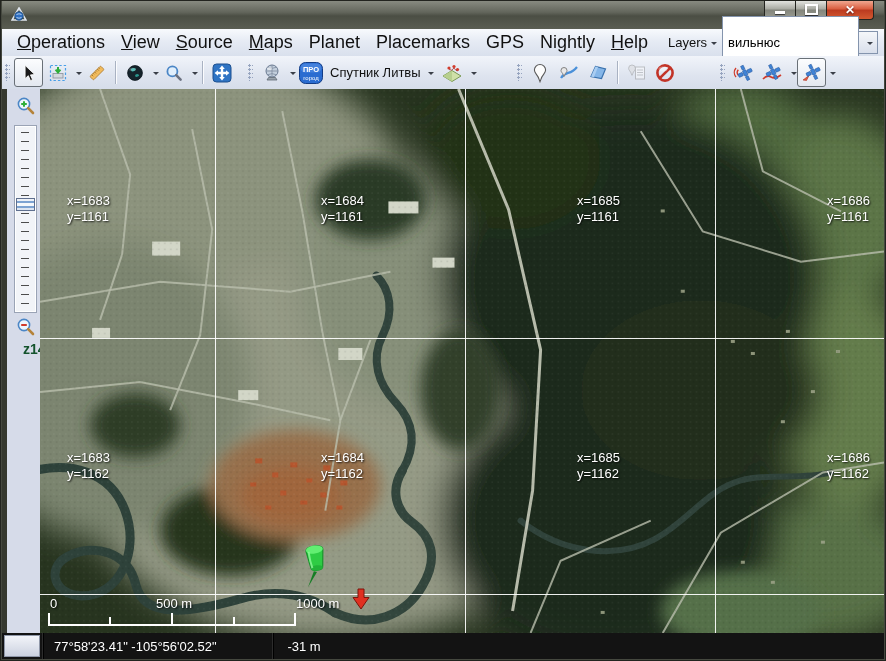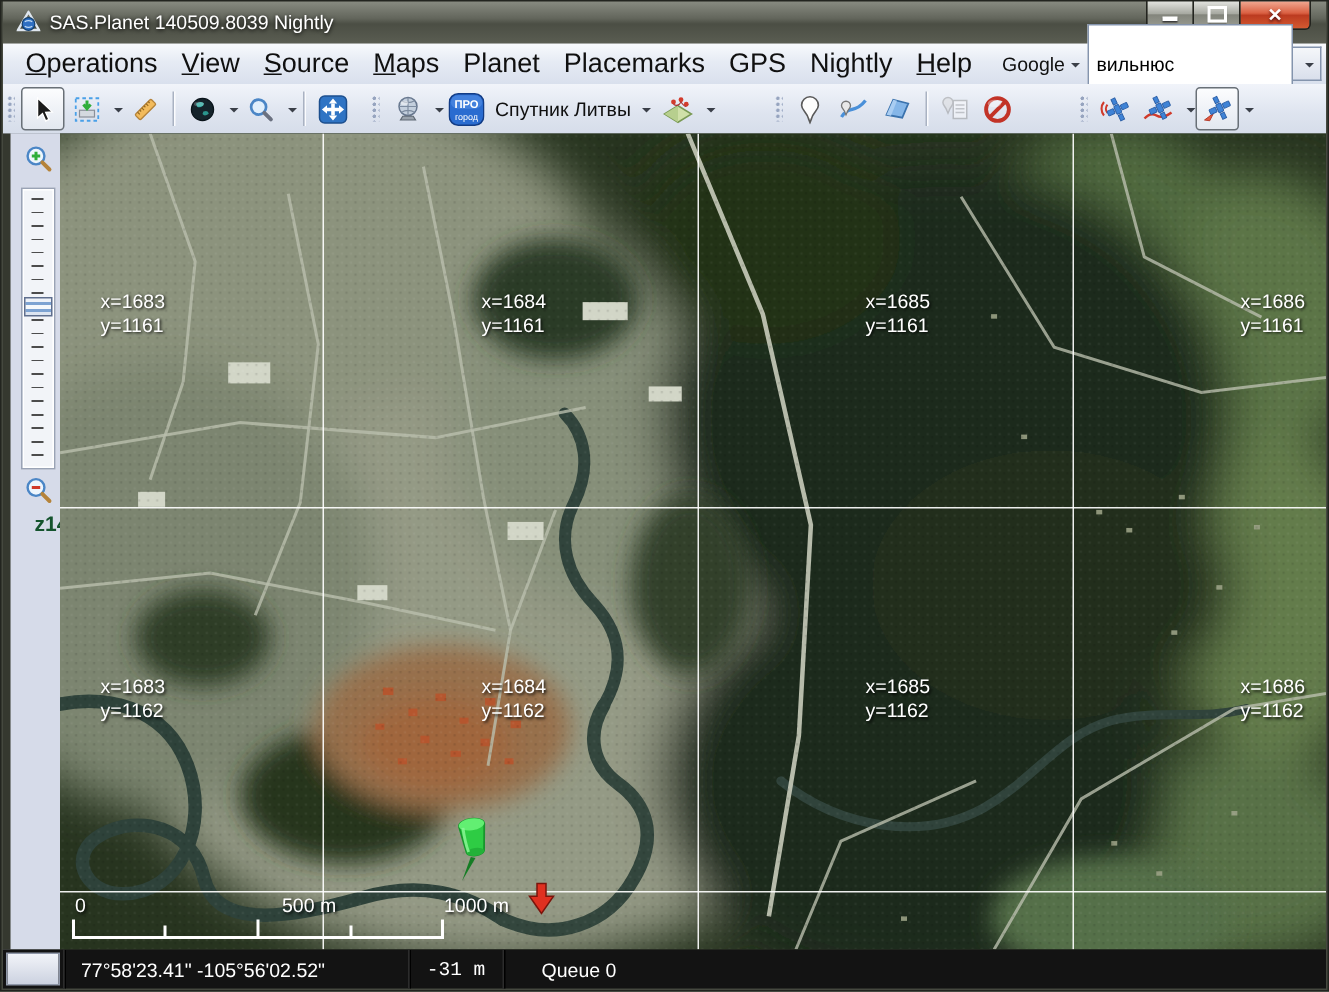--- a/index.html
+++ b/index.html
@@ -69,53 +69,52 @@
   .map svg.sat{position:absolute;inset:0;width:100%;height:100%;}
   .gridline{position:absolute;background:rgba(255,255,255,.92);}
   .gv{top:0;bottom:0;width:1px;} .gh{left:0;right:0;height:1px;}
   .gv1{left:175px;} .gv2{left:425px;} .gv3{left:675px;}
   .gh1{top:249px;} .gh2{top:505px;}
   .tile-label{position:absolute;color:#fff;font-size:13px;line-height:16px;
     text-shadow:1px 1px 2px rgba(0,0,0,.85);white-space:pre;}
   .t0{left:27px;top:104px;} .t1{left:281px;top:104px;} .t2{left:537px;top:104px;} .t3{left:787px;top:104px;}
   .t4{left:27px;top:361px;} .t5{left:281px;top:361px;} .t6{left:537px;top:361px;} .t7{left:787px;top:361px;}
   .scale-label{position:absolute;top:507px;color:#fff;font-size:13px;text-shadow:1px 1px 2px rgba(0,0,0,.9);}
-  .s0{left:10px;} .s500{left:148px;} .s1000{left:256px;}
+  .s0{left:10px;} .s500{left:116px;} .s1000{left:256px;}
   .scale-line{position:absolute;left:8px;top:524px;width:248px;height:11px;border-bottom:2px solid #fff;}
   .scale-tick{position:absolute;bottom:0;width:2px;background:#fff;}
   .tk0{left:0;height:11px;} .tk1{left:61px;height:7px;} .tk2{left:123px;height:11px;}
   .tk3{left:185px;height:7px;} .tk4{left:246px;height:11px;}
   .green-pin{position:absolute;left:258px;top:452px;}
   .red-arrow{position:absolute;left:310px;top:498px;}
 
   
   .statusbar{position:absolute;left:2px;right:2px;bottom:2px;height:26px;background:#131313;
     display:flex;align-items:center;color:#fff;font-size:13px;}
   .sb-sec{height:100%;display:flex;align-items:center;border-left:1px solid #2c2c2c;box-shadow:inset 1px 0 0 #000;
     white-space:pre;overflow:hidden;}
   .sb-box{width:36px;height:22px;margin:2px 2px;background:linear-gradient(#f2f4f9,#ccd2e0);
     border:1px solid #8f97a8;box-sizing:border-box;}
   .sb-coords{width:218px;padding-left:11px;}
-  .sb-elev{width:62px;justify-content:center;font-family:Liberation Mono, monospace;}
+  .sb-elev{width:62px;justify-content:center;}
   .sb-time{width:138px;justify-content:center;}
   .sb-queue{width:100px;justify-content:center;}
   .sb-file{flex:1;padding-left:8px;}
 </style>
 </head>
 <body>
 
 <div class="win">
 
   <div class="titlebar">
     <svg width="16" height="16" viewBox="0 0 16 16">
       <path d="M8 1 L15 13 L1 13 Z" fill="none" stroke="#dfe6ee" stroke-width="1.6"></path>
       <circle cx="8" cy="9" r="4.2" fill="#2f6fc2" stroke="#14406e" stroke-width="0.8"></circle>
       <path d="M5.5 7.5 Q8 6 10.5 7.5 M5.5 10.5 Q8 12 10.5 10.5" stroke="#bcd7f2" stroke-width="0.9" fill="none"></path>
     </svg>
-    <span class="title-text">SAS.Planet 140509.8039 Nightly</span>
   </div>
   <div class="win-buttons">
     <div class="wbtn wbtn-min">
         <div class="glyph-min"></div>
       </div>
     <div class="wbtn wbtn-max">
         <div class="glyph-max"></div>
       </div>
     <div class="wbtn wbtn-close">
         <span class="glyph-close">✕</span>
@@ -129,21 +128,21 @@
     <div class="menu-item"><span class="accel">S</span><span>ource</span></div>
     <div class="menu-item"><span class="accel">M</span><span>aps</span></div>
     <div class="menu-item"><span class="accel"></span><span>Planet</span></div>
     <div class="menu-item"><span class="accel"></span><span>Placemarks</span></div>
     <div class="menu-item"><span class="accel"></span><span>GPS</span></div>
     <div class="menu-item"><span class="accel"></span><span>Nightly</span></div>
     <div class="menu-item"><span class="accel">H</span><span>elp</span></div>
     <div class="menu-spacer"></div>
     <div class="grip"></div>
     <div class="google-btn">
-      <span>Google</span>
+      <span>Layers</span>
       <span class="caret"></span>
     </div>
     <div class="searchwrap">
       <input class="search-input" value="вильнюс" style="">
       <div class="combo-btn">
           <span class="caret"></span>
         </div>
     </div>
   </div>
 
@@ -475,16 +474,15 @@
     </svg>
     <svg class="red-arrow" width="22" height="24" viewBox="0 0 22 24">
       <path d="M11 22 L3 10.5 L8 10.5 L8 2 L14 2 L14 10.5 L19 10.5 Z" fill="#e03020" stroke="#7a150c" stroke-width="1"></path>
     </svg>
   </div>
 
   <div class="statusbar">
     <div class="sb-box"></div>
     <div class="sb-sec sb-coords">77°58'23.41" -105°56'02.52"</div>
     <div class="sb-sec sb-elev">-31 m</div>
-    <div class="sb-sec sb-queue">Queue 0</div>
   </div>
 
 </div>
 
 </body></html>

